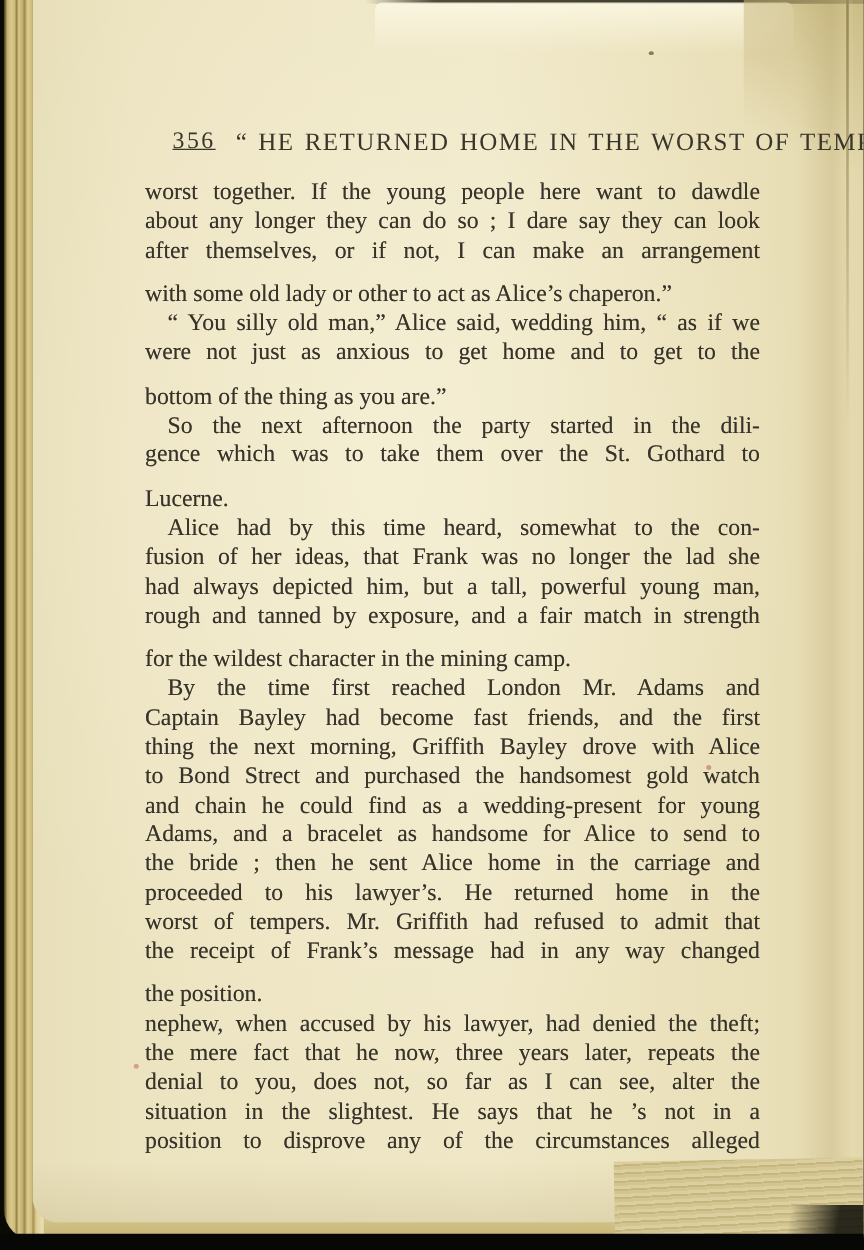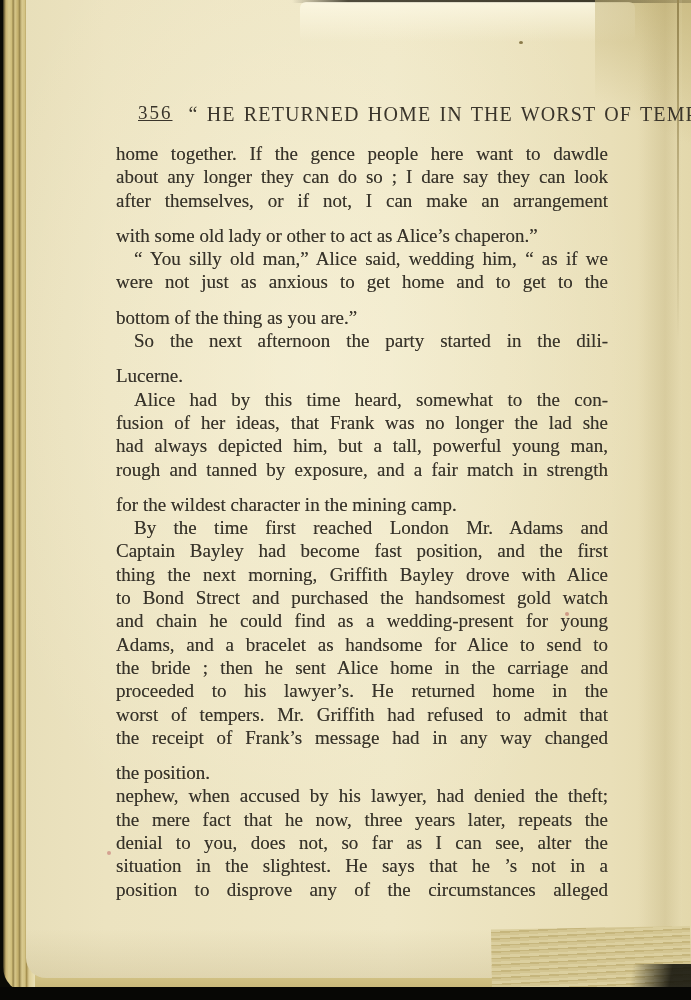--- a/index.html
+++ b/index.html
@@ -91,44 +91,45 @@
   <div id="speck-1" class="speck"></div>
   <div id="speck-2" class="speck"></div>
   <div id="speck-3" class="speck"></div>
 
   <div id="running-head">
     <span id="page-number">356</span><span id="head-title">“ HE RETURNED HOME IN THE WORST OF TEMPERS.”</span>
   </div>
 
   <div id="text-block">
       <div class="paragraph">
-        <div class="line firstline">home together.  If the gence people here want to dawdle</div>
+        <div class="line firstline">worst together.  If the young people here want to dawdle</div>
         <div class="line">about any longer they can do so ; I dare say they can look</div>
         <div class="line">after themselves, or if not, I can make an arrangement</div>
         <div class="line lastline">with some old lady or other to act as Alice’s chaperon.”</div>
       </div>
       <div class="paragraph indented">
         <div class="line firstline">“ You silly old man,” Alice said, wedding him, “ as if we</div>
         <div class="line">were not just as anxious to get home and to get to the</div>
         <div class="line lastline">bottom of the thing as you are.”</div>
       </div>
       <div class="paragraph indented">
         <div class="line firstline">So the next afternoon the party started in the dili-</div>
+        <div class="line">gence which was to take them over the St. Gothard to</div>
         <div class="line lastline">Lucerne.</div>
       </div>
       <div class="paragraph indented">
         <div class="line firstline">Alice had by this time heard, somewhat to the con-</div>
         <div class="line">fusion of her ideas, that Frank was no longer the lad she</div>
         <div class="line">had always depicted him, but a tall, powerful young man,</div>
         <div class="line">rough and tanned by exposure, and a fair match in strength</div>
         <div class="line lastline">for the wildest character in the mining camp.</div>
       </div>
       <div class="paragraph indented">
         <div class="line firstline">By the time first reached London Mr. Adams and</div>
-        <div class="line">Captain Bayley had become fast position, and the first</div>
+        <div class="line">Captain Bayley had become fast friends, and the first</div>
         <div class="line">thing the next morning, Griffith Bayley drove with Alice</div>
         <div class="line">to Bond Strect and purchased the handsomest gold watch</div>
         <div class="line">and chain he could find as a wedding-present for young</div>
         <div class="line">Adams, and a bracelet as handsome for Alice to send to</div>
         <div class="line">the bride ; then he sent Alice home in the carriage and</div>
         <div class="line">proceeded to his lawyer’s.  He returned home in the</div>
         <div class="line">worst of tempers.  Mr. Griffith had refused to admit that</div>
         <div class="line">the receipt of Frank’s message had in any way changed</div>
         <div class="line lastline">the position.</div>
       </div>

